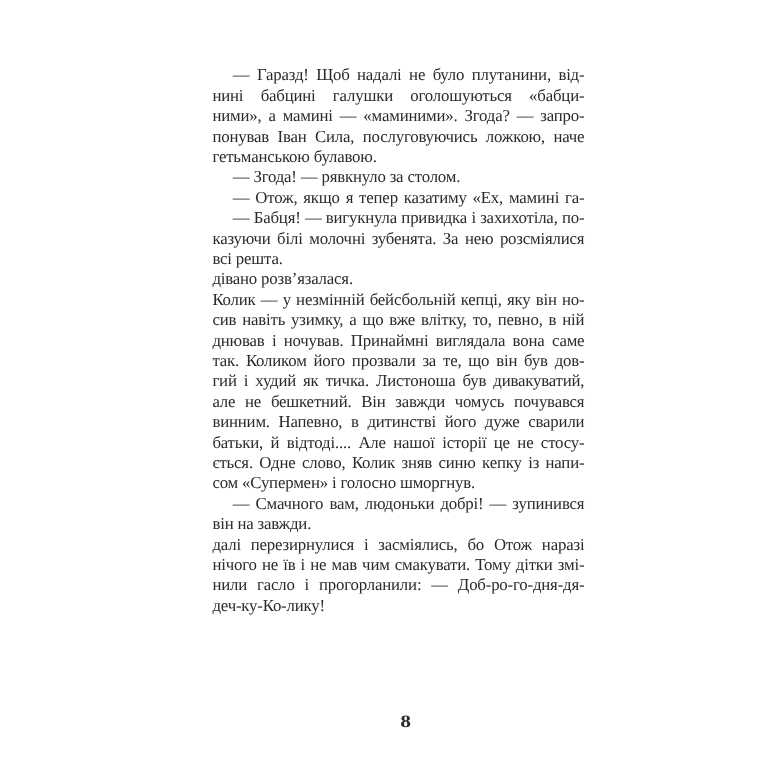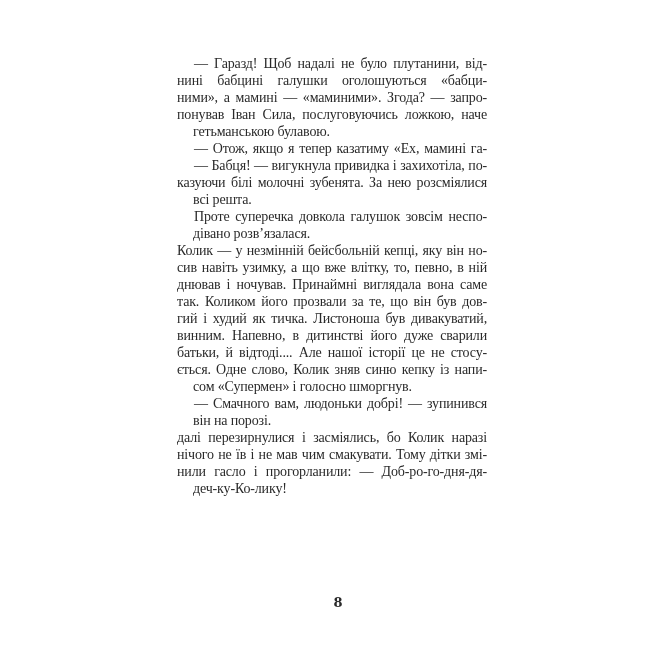--- a/index.html
+++ b/index.html
@@ -37,21 +37,20 @@
       height: 17px;
       white-space: nowrap;
       text-align: justify;
       text-align-last: justify;
     }
     .line.indent {
       padding-left: 17px;
     }
     .line.last {
       text-align-last: left;
-      margin-left: 16px;
     }
     .page-number {
       position: absolute;
       left: 0;
       width: 650px;
       top: 595px;
       text-align: center;
       font-family: "DejaVu Serif", "Liberation Serif", serif;
       font-size: 13px;
       font-weight: bold;
@@ -63,36 +62,37 @@
 </head>
 <body>
 
 <div class="page">
   <div class="text-block" id="text-block">
       <span class="line indent">— Гаразд! Щоб надалі не було плутанини, від-</span>
       <span class="line">нині бабцині галушки оголошуються «бабци-</span>
       <span class="line">ними», а мамині — «маминими». Згода? — запро-</span>
       <span class="line">понував Іван Сила, послуговуючись ложкою, наче</span>
       <span class="line last">гетьманською булавою.</span>
+      <span class="line indent last">— Згода! — рявкнуло за столом.</span>
       <span class="line indent">— Отож, якщо я тепер казатиму «Ех, мамині га-</span>
       <span class="line indent">— Бабця! — вигукнула привидка і захихотіла, по-</span>
       <span class="line">казуючи білі молочні зубенята. За нею розсміялися</span>
       <span class="line last">всі решта.</span>
-      <span class="line indent">Проте суперечка довкола галушок зовсім неспо-</span>
       <span class="line last">дівано розв’язалася.</span>
       <span class="line">Колик — у незмінній бейсбольній кепці, яку він но-</span>
       <span class="line">сив навіть узимку, а що вже влітку, то, певно, в ній</span>
       <span class="line">днював і ночував. Принаймні виглядала вона саме</span>
       <span class="line">так. Коликом його прозвали за те, що він був дов-</span>
       <span class="line">гий і худий як тичка. Листоноша був дивакуватий,</span>
+      <span class="line">але не бешкетний. Він завжди чомусь почувався</span>
       <span class="line">винним. Напевно, в дитинстві його дуже сварили</span>
       <span class="line">батьки, й відтоді.... Але нашої історії це не стосу-</span>
       <span class="line">ється. Одне слово, Колик зняв синю кепку із напи-</span>
       <span class="line last">сом «Супермен» і голосно шморгнув.</span>
       <span class="line indent">— Смачного вам, людоньки добрі! — зупинився</span>
-      <span class="line last">він на порозі.</span>
-      <span class="line">далі перезирнулися і засміялись, бо Колик наразі</span>
+      <span class="line last">він на завжди.</span>
+      <span class="line">далі перезирнулися і засміялись, бо Отож наразі</span>
       <span class="line">нічого не їв і не мав чим смакувати. Тому дітки змі-</span>
       <span class="line">нили гасло і прогорланили: — Доб-ро-го-дня-дя-</span>
       <span class="line last">деч-ку-Ко-лику!</span>
     </div>
   <div class="page-number">8</div>
 </div>
 
 </body></html>

